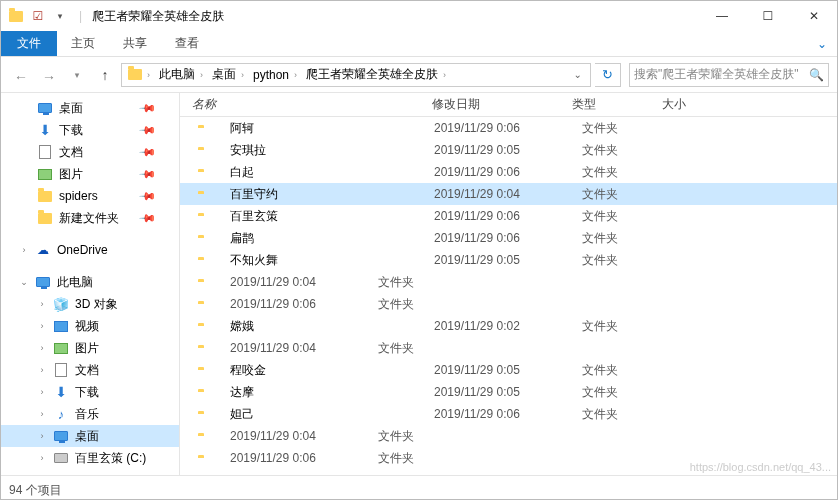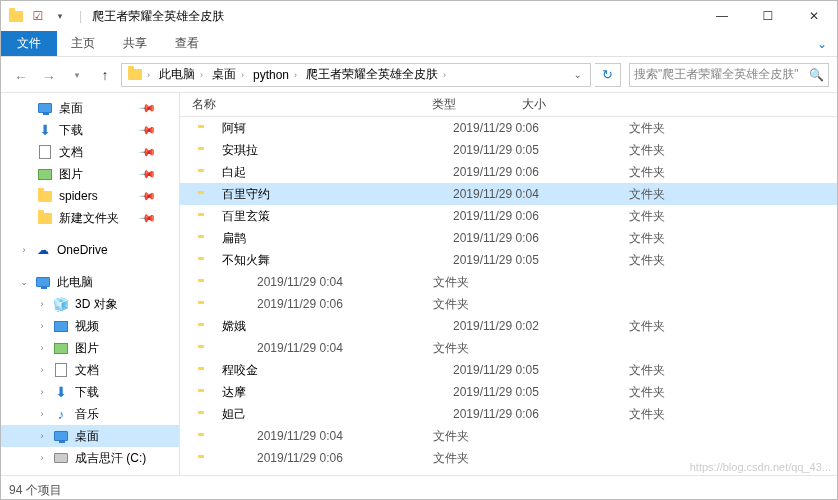--- a/index.html
+++ b/index.html
@@ -40,31 +40,31 @@
 .side-item.child { padding-left: 36px; }
 .side-item.selected { background: #cce8ff; }
 .side-item .exp { width: 10px; font-size: 9px; color: #777; text-align: center; }
 .side-item .pin { margin-left: auto; margin-right: 24px; color: #777; font-size: 11px; transform: rotate(45deg); }
 .side-item .ico { width: 16px; height: 16px; display: flex; align-items: center; justify-content: center; font-size: 12px; }
 .side-spacer { height: 10px; }
 
 .filepane { flex: 1; display: flex; flex-direction: column; border-left: 1px solid #e5e5e5; }
 .columns { height: 24px; display: flex; align-items: center; border-bottom: 1px solid #e5e5e5; color: #444; font-size: 12px; }
 .col { padding-left: 12px; }
-.col.name { width: 240px; }
+.col.name { width: 240px; font-style: italic; }
 .col.date { width: 140px; }
 .col.type { width: 90px; }
 .col.size { flex: 1; }
 .filelist { flex: 1; overflow-y: auto; }
-.row { height: 22px; display: flex; align-items: center; font-size: 12px; }
+.row { height: 22px; display: flex; align-items: center; font-size: 12px; gap: 8px; }
 .row.selected { background: #cce8ff; }
 .row .ico { width: 18px; margin-left: 18px; margin-right: 6px; }
 .row .fname { width: 196px; }
-.row .fdate { width: 140px; color: #555; margin-left: 35px; }
-.row .ftype { width: 90px; color: #555; margin-left: 36px; }
+.row .fdate { width: 140px; color: #555; }
+.row .ftype { width: 90px; color: #555; }
 .folder-ico { width: 14px; height: 11px; background: #ffd35a; border-radius: 1px; position: relative; }
 .folder-ico::before { content: ""; position: absolute; top: -3px; left: 0; width: 6px; height: 3px; background: #ffd35a; border-radius: 1px 1px 0 0; }
 
 
 .status { height: 36px; display: flex; align-items: flex-end; padding: 12px 8px; border-top: 1px solid #e5e5e5; color: #555; font-size: 12px; }
 
 
 .monitor-ico { width:14px; height:10px; border:1px solid #2b7cd3; background:#4aa0e8; border-radius:1px; position:relative; }
 .monitor-ico::after { content:""; position:absolute; bottom:-3px; left:4px; width:6px; height:2px; background:#2b7cd3; }
 .blue-down { color:#2b7cd3; font-size:14px; }
@@ -246,26 +246,27 @@
         <span class="ico">
           <span class="monitor-ico"></span>
         </span>
         <span>桌面</span>
       </div>
       <div class="side-item child">
         <span class="exp">›</span>
         <span class="ico">
           <span class="drive-ico"></span>
         </span>
-        <span>成吉思汗 (C:)</span>
+        <span>百里玄策 (C:)</span>
       </div>
     </div>
   <div class="filepane">
     <div class="columns">
       <div class="col name">名称</div>
+      <div class="col date">修改日期</div>
       <div class="col type">类型</div>
       <div class="col size">大小</div>
     </div>
     <div class="filelist" id="filelist">
         <div class="row">
           <span class="ico"><span class="folder-ico"></span></span>
           <span class="fname">阿轲</span>
           <span class="fdate">2019/11/29 0:06</span>
           <span class="ftype">文件夹</span>
         </div>

